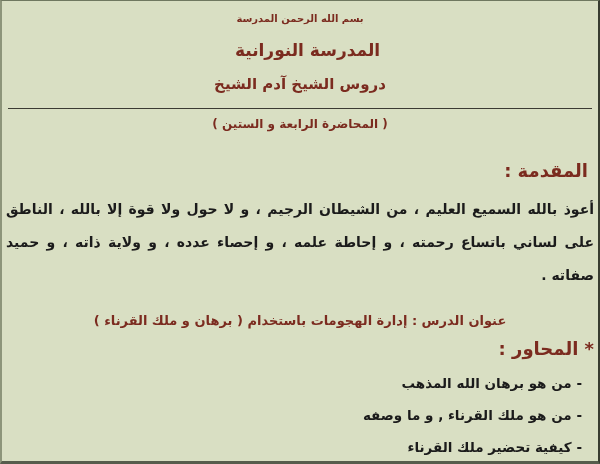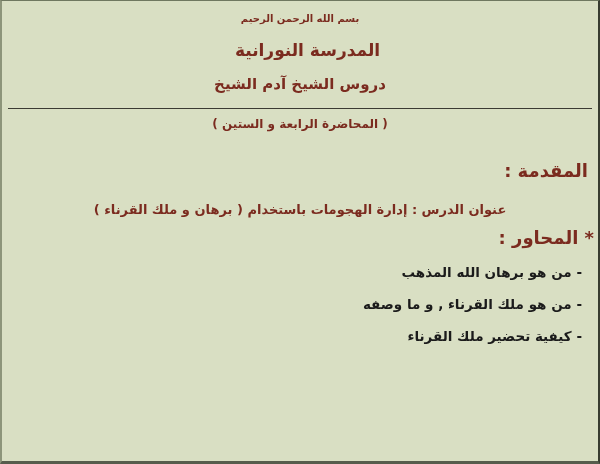--- a/index.html
+++ b/index.html
@@ -85,24 +85,25 @@
     padding-right:16px;
     font-size:13.5px;
     color:var(--body-text);
   }
   .topic:first-of-type{margin-top:18px;}
 </style>
 </head>
 <body>
 
 <div class="page">
-  <div class="basmala center maroon">بسم الله الرحمن الرحيم</div>
+  <div class="basmala center maroon">بسم الله الرحمن المدرسة</div>
   <div class="school center maroon">المدرسة النورانية</div>
   <div class="lessons center maroon">دروس الشيخ آدم الشيخ</div>
   <hr class="divider">
   <div class="lecture center maroon">( المحاضرة الرابعة و الستين )</div>
   <div class="section-heading intro-heading">المقدمة :</div>
+  <p class="intro-paragraph">أعوذ بالله السميع العليم ، من الشيطان الرجيم ، و لا حول ولا قوة إلا بالله ، الناطق على لساني باتساع رحمته ، و إحاطة علمه ، و إحصاء عدده ، و ولاية ذاته ، و حميد صفاته .</p>
   <div class="lesson-title center maroon">عنوان الدرس : إدارة الهجومات باستخدام ( برهان و ملك القرناء )</div>
   <div class="section-heading topics-heading">* المحاور :</div>
   <div class="topic">- من هو برهان الله المذهب</div>
   <div class="topic">- من هو ملك القرناء , و ما وصفه</div>
   <div class="topic">- كيفية تحضير ملك القرناء</div>
 </div>
 
 </body></html>

